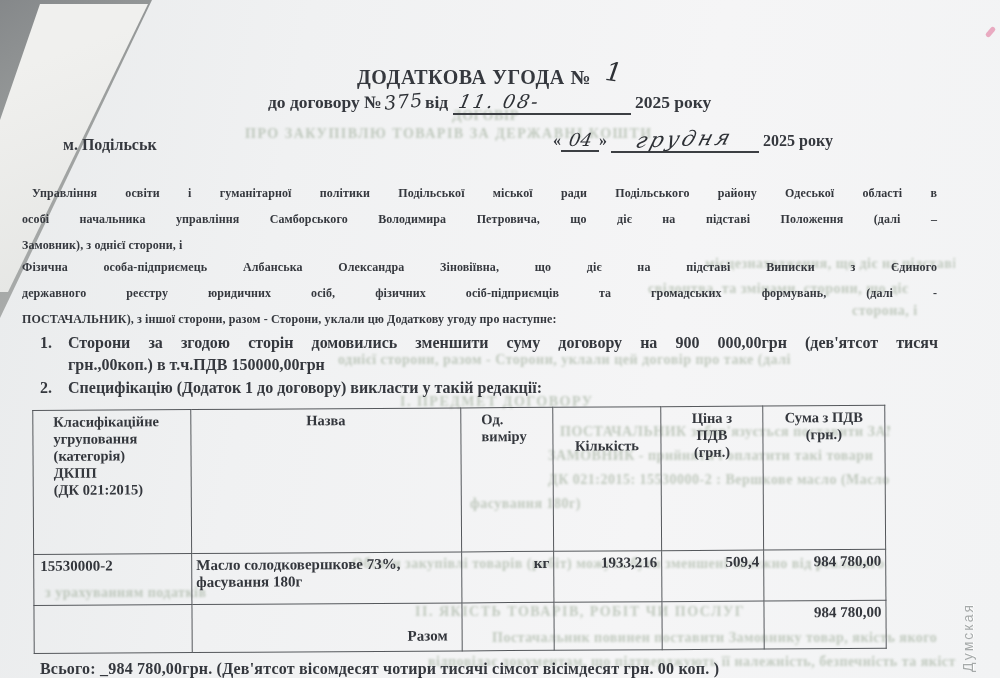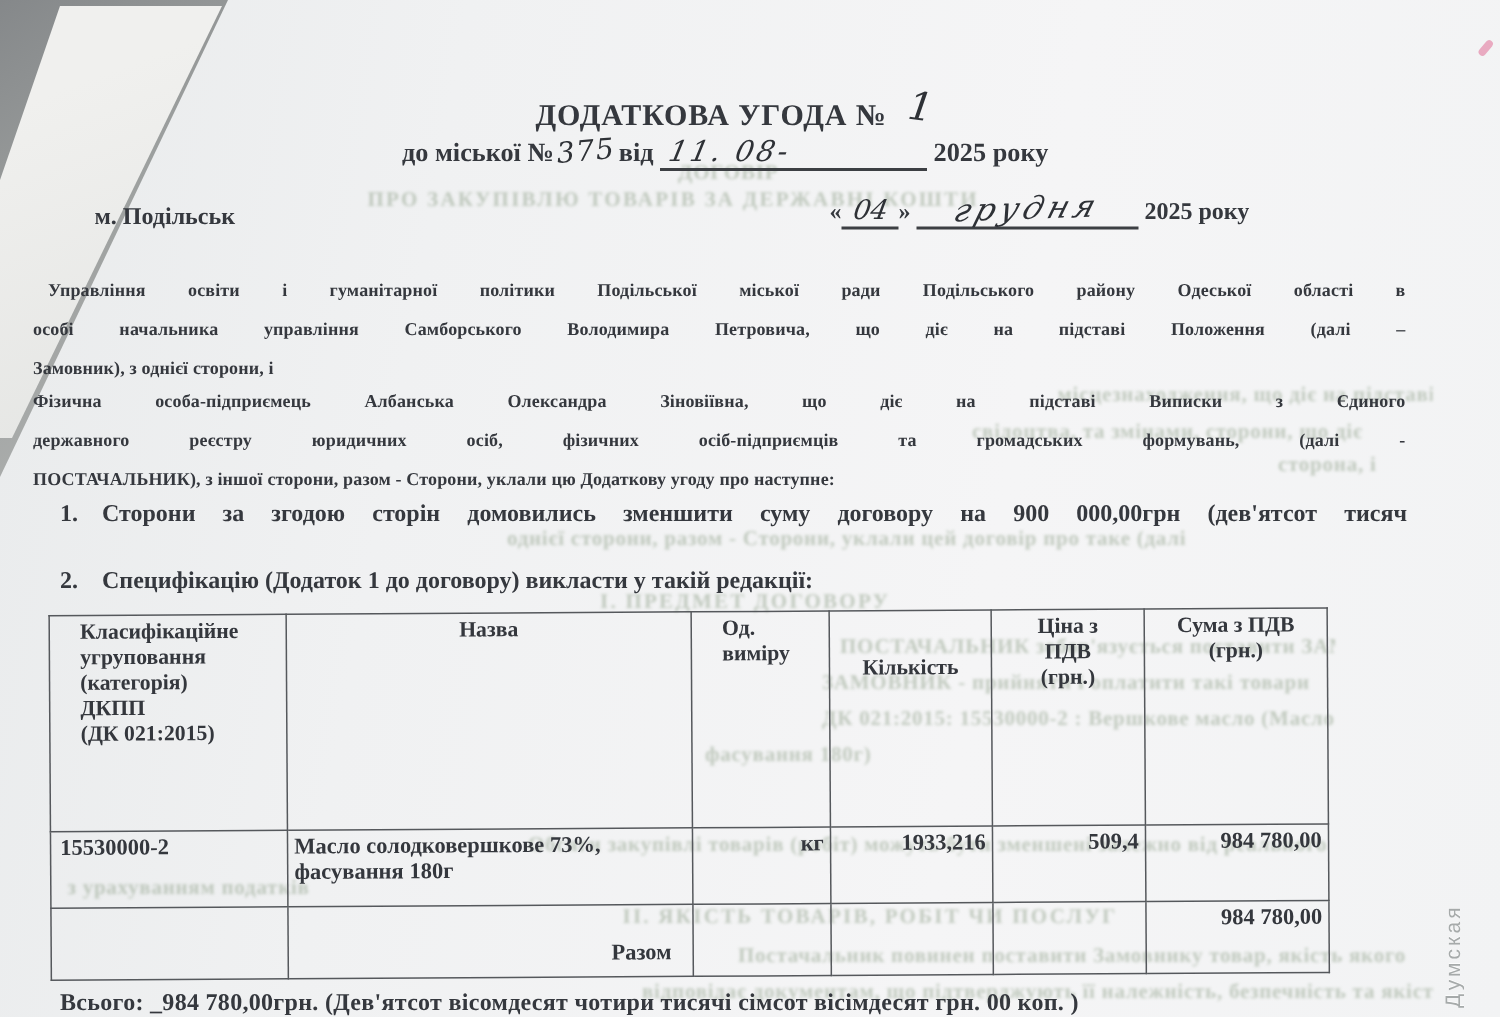--- a/index.html
+++ b/index.html
@@ -84,21 +84,21 @@
   <div class="ghost" style="left:45px;top:585px;width:165px;">з урахуванням податків</div>
   <div class="ghost ghost-h" style="left:415px;top:604px;width:335px;">ІІ. ЯКІСТЬ ТОВАРІВ, РОБІТ ЧИ ПОСЛУГ</div>
   <div class="ghost" style="left:492px;top:630px;width:455px;">Постачальник повинен поставити Замовнику товар, якість якого</div>
   <div class="ghost" style="left:428px;top:654px;width:528px;">відповідає документам, що підтверджують її належність, безпечність та якість</div>
 
   <div class="ink t1" style="left:357px;top:60px;">
     <span>ДОДАТКОВА УГОДА №</span><span class="hw hw-title">1</span>
   </div>
 
   <div class="ink t2" style="left:268px;top:90px;">
-    <span>до міської №</span><span class="hw hw-375">375</span><span>від</span>
+    <span>до договору №</span><span class="hw hw-375">375</span><span>від</span>
     <span class="blank blank-contract"><span class="hw">11. 08-</span></span>
     <span>2025 року</span>
   </div>
 
   <div class="ink bold16" style="left:63px;top:136px;">м. Подільськ</div>
 
   <div class="ink bold16" style="left:553px;top:129px;">
     <span>«</span><span class="blank blank-day"><span class="hw">04</span></span><span>»</span>
     <span class="blank blank-month"><span class="hw">грудня</span></span>
     <span>2025 року</span>
@@ -113,20 +113,21 @@
   <div class="para" style="top:254px;">
     <div class="jline">Фізична особа-підприємець Албанська Олександра Зіновіївна, що діє на підставі Виписки з Єдиного</div>
     <div class="jline">державного реєстру юридичних осіб, фізичних осіб-підприємців та громадських формувань, (далі -</div>
     <div>ПОСТАЧАЛЬНИК), з іншої сторони, разом - Сторони, уклали цю Додаткову угоду про наступне:</div>
   </div>
 
   <div class="item" style="top:332px;">
     <span class="num">1.</span>
     <div class="itxt">
       <div class="jline">Сторони за згодою сторін домовились  зменшити суму договору на 900 000,00грн (дев'ятсот тисяч</div>
+      <div>грн.,00коп.) в т.ч.ПДВ 150000,00грн</div>
     </div>
   </div>
   <div class="item" style="top:377px;">
     <span class="num">2.</span>
     <div class="itxt">
       <div>Специфікацію (Додаток 1 до договору) викласти у такій редакції:</div>
     </div>
   </div>
 
   <table class="spec-table">

